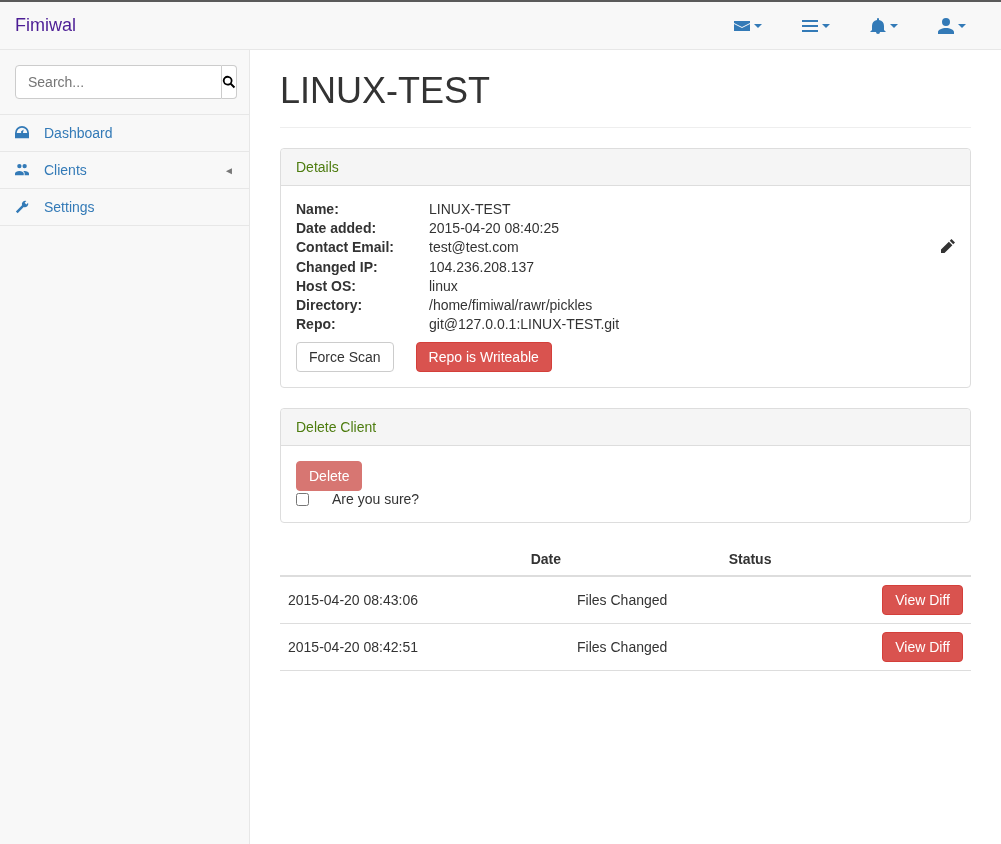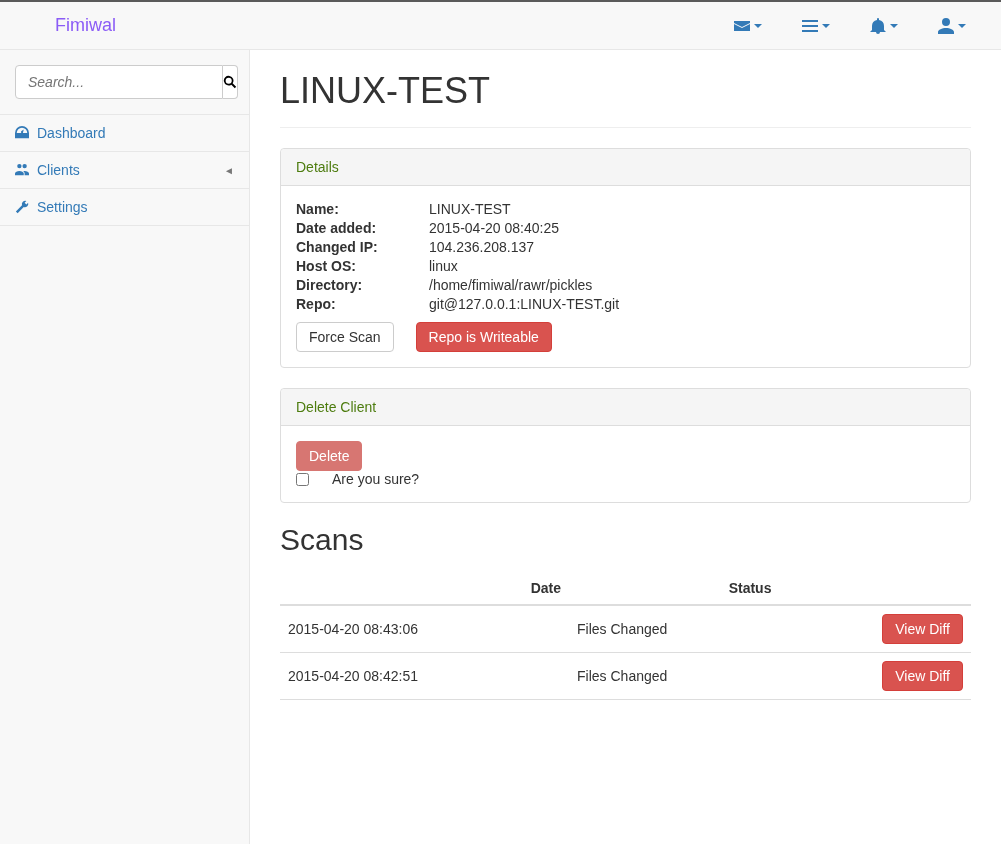--- a/index.html
+++ b/index.html
@@ -1,28 +1,28 @@
 <!DOCTYPE html>
 <html><head>
 <meta charset="utf-8">
 <style>
 * { box-sizing: border-box; margin: 0; padding: 0; }
 body { font-family: "Helvetica Neue", Helvetica, Arial, sans-serif; font-size: 14px; color: #333; background: #fff; }
 .topbar { height: 50px; border-top: 2px solid #5a5a5a; border-bottom: 1px solid #e7e7e7; background: #f8f8f8; display: flex; align-items: center; padding: 0 15px; }
-.brand { color: #8b5cf6; font-size: 18px; margin-left: 40px; }
+.brand { color: #4c1d95; font-size: 18px; }
 .topbar-right { margin-left: auto; display: flex; gap: 40px; padding-right: 20px; }
 .topbar-icon { color: #337ab7; display: flex; align-items: center; gap: 4px; cursor: pointer; }
 .caret { width: 0; height: 0; border-left: 4px solid transparent; border-right: 4px solid transparent; border-top: 4px solid #337ab7; display: inline-block; }
 .layout { display: flex; min-height: calc(100vh - 50px); }
 .sidebar { width: 250px; border-right: 1px solid #e7e7e7; background: #f8f8f8; }
 .search-wrap { padding: 15px; }
 .search-group { display: flex; }
-.search-input { flex: 1; height: 34px; padding: 6px 12px; border: 1px solid #ccc; border-radius: 4px 0 0 4px; font-size: 14px; color: #555; font-style: italic; }
+.search-input { flex: 1; height: 34px; padding: 6px 12px; border: 1px solid #ccc; border-radius: 4px 0 0 4px; font-size: 14px; color: #555; }
 .search-btn { width: 38px; height: 34px; border: 1px solid #ccc; border-left: none; border-radius: 0 4px 4px 0; background: #fff; cursor: pointer; display: flex; align-items: center; justify-content: center; }
-.nav-item { display: flex; align-items: center; padding: 10px 15px; color: #337ab7; border-top: 1px solid #e7e7e7; cursor: pointer; gap: 8px; }
+.nav-item { display: flex; align-items: center; padding: 10px 15px; color: #337ab7; border-top: 1px solid #e7e7e7; cursor: pointer; gap: 15px; }
 .nav-item:last-child { border-bottom: 1px solid #e7e7e7; }
 .nav-chevron { margin-left: auto; font-size: 10px; color: #777; }
 .main { flex: 1; padding: 20px 30px; }
 .page-title { font-size: 36px; font-weight: 500; color: #333; padding-bottom: 15px; border-bottom: 1px solid #eee; margin-bottom: 20px; }
 .panel { border: 1px solid #ddd; border-radius: 4px; margin-bottom: 20px; }
 .panel-heading { background: #f5f5f5; border-bottom: 1px solid #ddd; padding: 10px 15px; color: #4d7c0f; border-radius: 4px 4px 0 0; }
 .panel-body { padding: 15px; }
 .detail-row { display: flex; margin-bottom: 3px; }
 .detail-label { font-weight: bold; width: 133px; }
 .detail-value { flex: 1; }
@@ -115,20 +115,27 @@
       <div class="panel-body">
         <div class="detail-row">
             <span class="detail-label">Name:</span>
             <span class="detail-value">LINUX-TEST</span>
           </div>
         <div class="detail-row">
             <span class="detail-label">Date added:</span>
             <span class="detail-value">2015-04-20 08:40:25</span>
           </div>
         <div class="detail-row">
+            <span class="detail-label">Contact Email:</span>
+            <span class="detail-value">test@test.com</span>
+            <span class="edit-icon"><svg class="icon-svg" viewBox="0 0 16 16">
+                <path d="M12 0l4 4-2 2-4-4 2-2zM0 12l9-9 4 4-9 9H0v-4z"></path>
+              </svg></span>
+          </div>
+        <div class="detail-row">
             <span class="detail-label">Changed IP:</span>
             <span class="detail-value">104.236.208.137</span>
           </div>
         <div class="detail-row">
             <span class="detail-label">Host OS:</span>
             <span class="detail-value">linux</span>
           </div>
         <div class="detail-row">
             <span class="detail-label">Directory:</span>
             <span class="detail-value">/home/fimiwal/rawr/pickles</span>
@@ -148,21 +155,20 @@
       <div class="panel-heading">Delete Client</div>
       <div class="panel-body">
         <button class="btn btn-danger-light">Delete</button>
         <div class="checkbox-row">
           <input type="checkbox" style="">
           <span>Are you sure?</span>
         </div>
       </div>
     </div>
 
-    <h2 class="section-title">Scans</h2>
     <table class="table">
       <thead>
         <tr>
           <th>Date</th>
           <th>Status</th>
           <th></th>
         </tr>
       </thead>
       <tbody>
         <tr>

